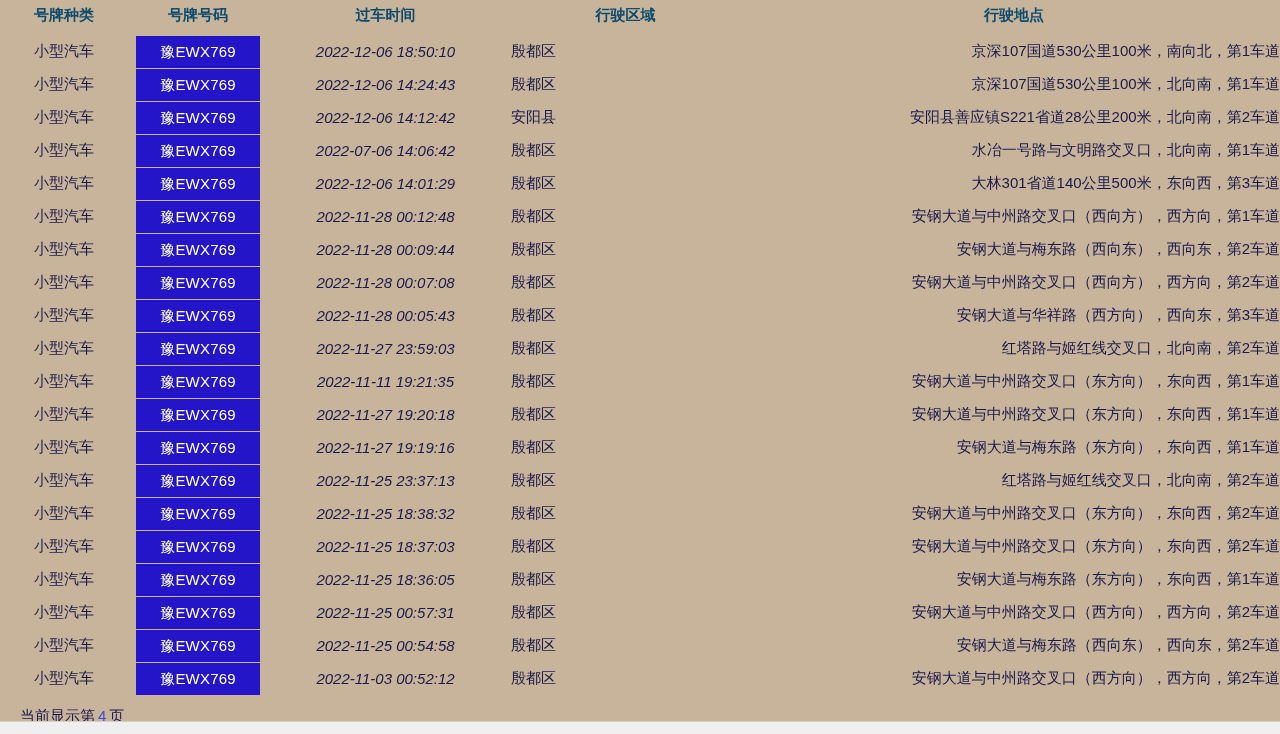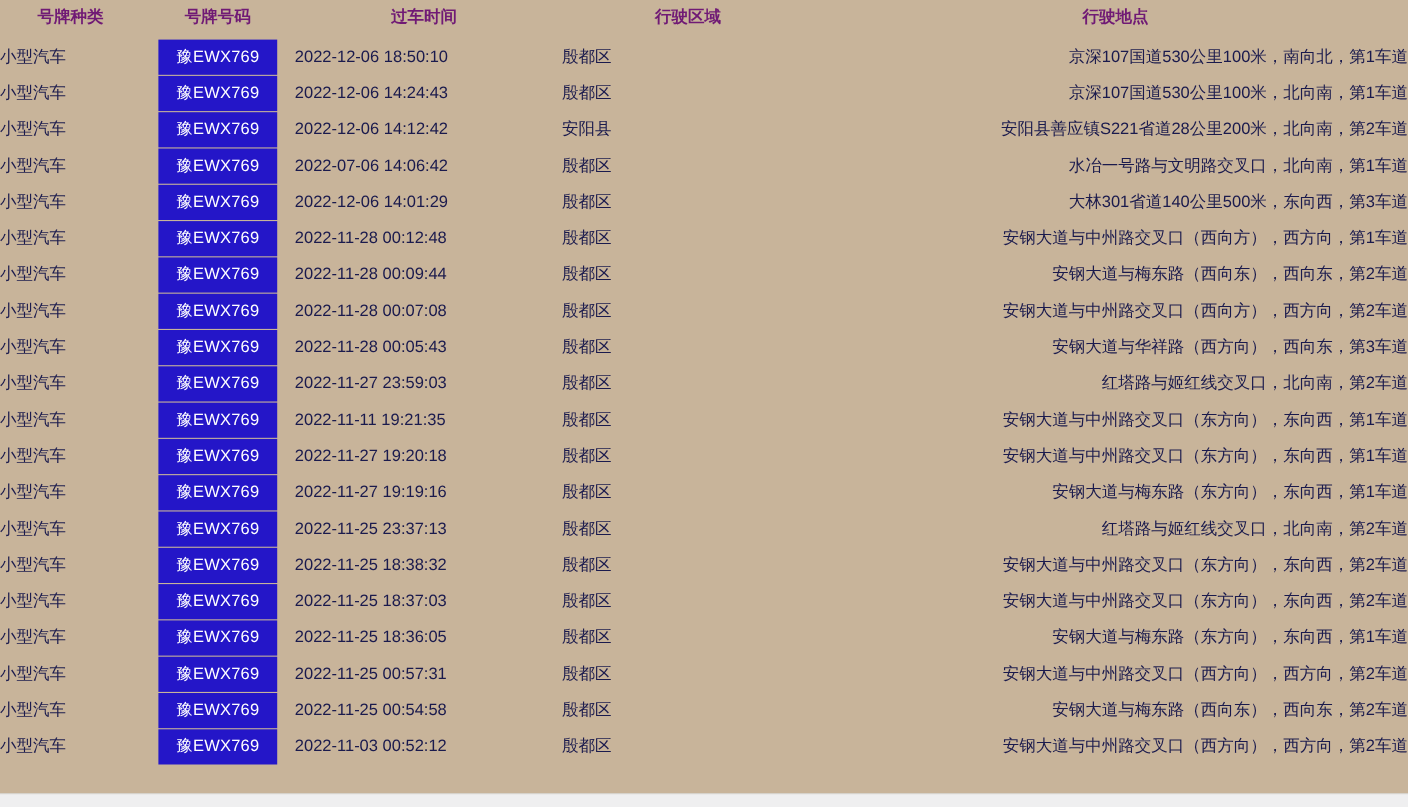--- a/index.html
+++ b/index.html
@@ -23,58 +23,59 @@
     box-sizing: border-box;
   }
   table.records {
     width: 1280px;
     border-collapse: collapse;
     table-layout: fixed;
   }
   table.records th {
     font-size: 15px;
     font-weight: bold;
-    color: #701a75;
+    color: #0c4a6e;
     padding: 6px 0 10px 0;
     text-align: center;
     white-space: nowrap;
   }
   table.records td {
     font-size: 15px;
     color: #1a1a4d;
     padding: 7px 0;
     white-space: nowrap;
     vertical-align: middle;
   }
   col.c-type   { width: 128px; }
   col.c-plate  { width: 140px; }
   col.c-time   { width: 235px; }
   col.c-area   { width: 245px; }
   col.c-place  { width: 532px; }
 
   .cell-type {
-    text-align: left;
+    text-align: center;
   }
   .cell-plate {
     text-align: center;
     padding: 0 !important;
   }
   .plate-badge {
     display: block;
     background: #2416c8;
     color: #ffffff;
     font-size: 15px;
     line-height: 1;
     padding: 8px 0 9px 0;
     margin: 0 auto;
-    width: 108px;
+    width: 124px;
     letter-spacing: 0.2px;
   }
   .cell-time {
-    text-align: left;
+    text-align: center;
+    font-style: italic;
   }
   .cell-area {
     text-align: left;
     padding-left: 8px !important;
   }
   .cell-place {
     text-align: right;
     padding-left: 10px !important;
   }
   .th-area { padding-left: 8px; }
@@ -299,15 +300,18 @@
           <td class="cell-plate">
             <span class="plate-badge">豫EWX769</span>
           </td>
           <td class="cell-time">2022-11-03 00:52:12</td>
           <td class="cell-area">殷都区</td>
           <td class="cell-place">安钢大道与中州路交叉口（西方向），西方向，第2车道</td>
         </tr>
       </tbody>
   </table>
 
+  <div class="footer">
+    <span>当前显示第</span><span class="page-num">4</span><span>页</span>
+  </div>
 
   <div class="bottom-strip"></div>
 </div>
 
 </body></html>

